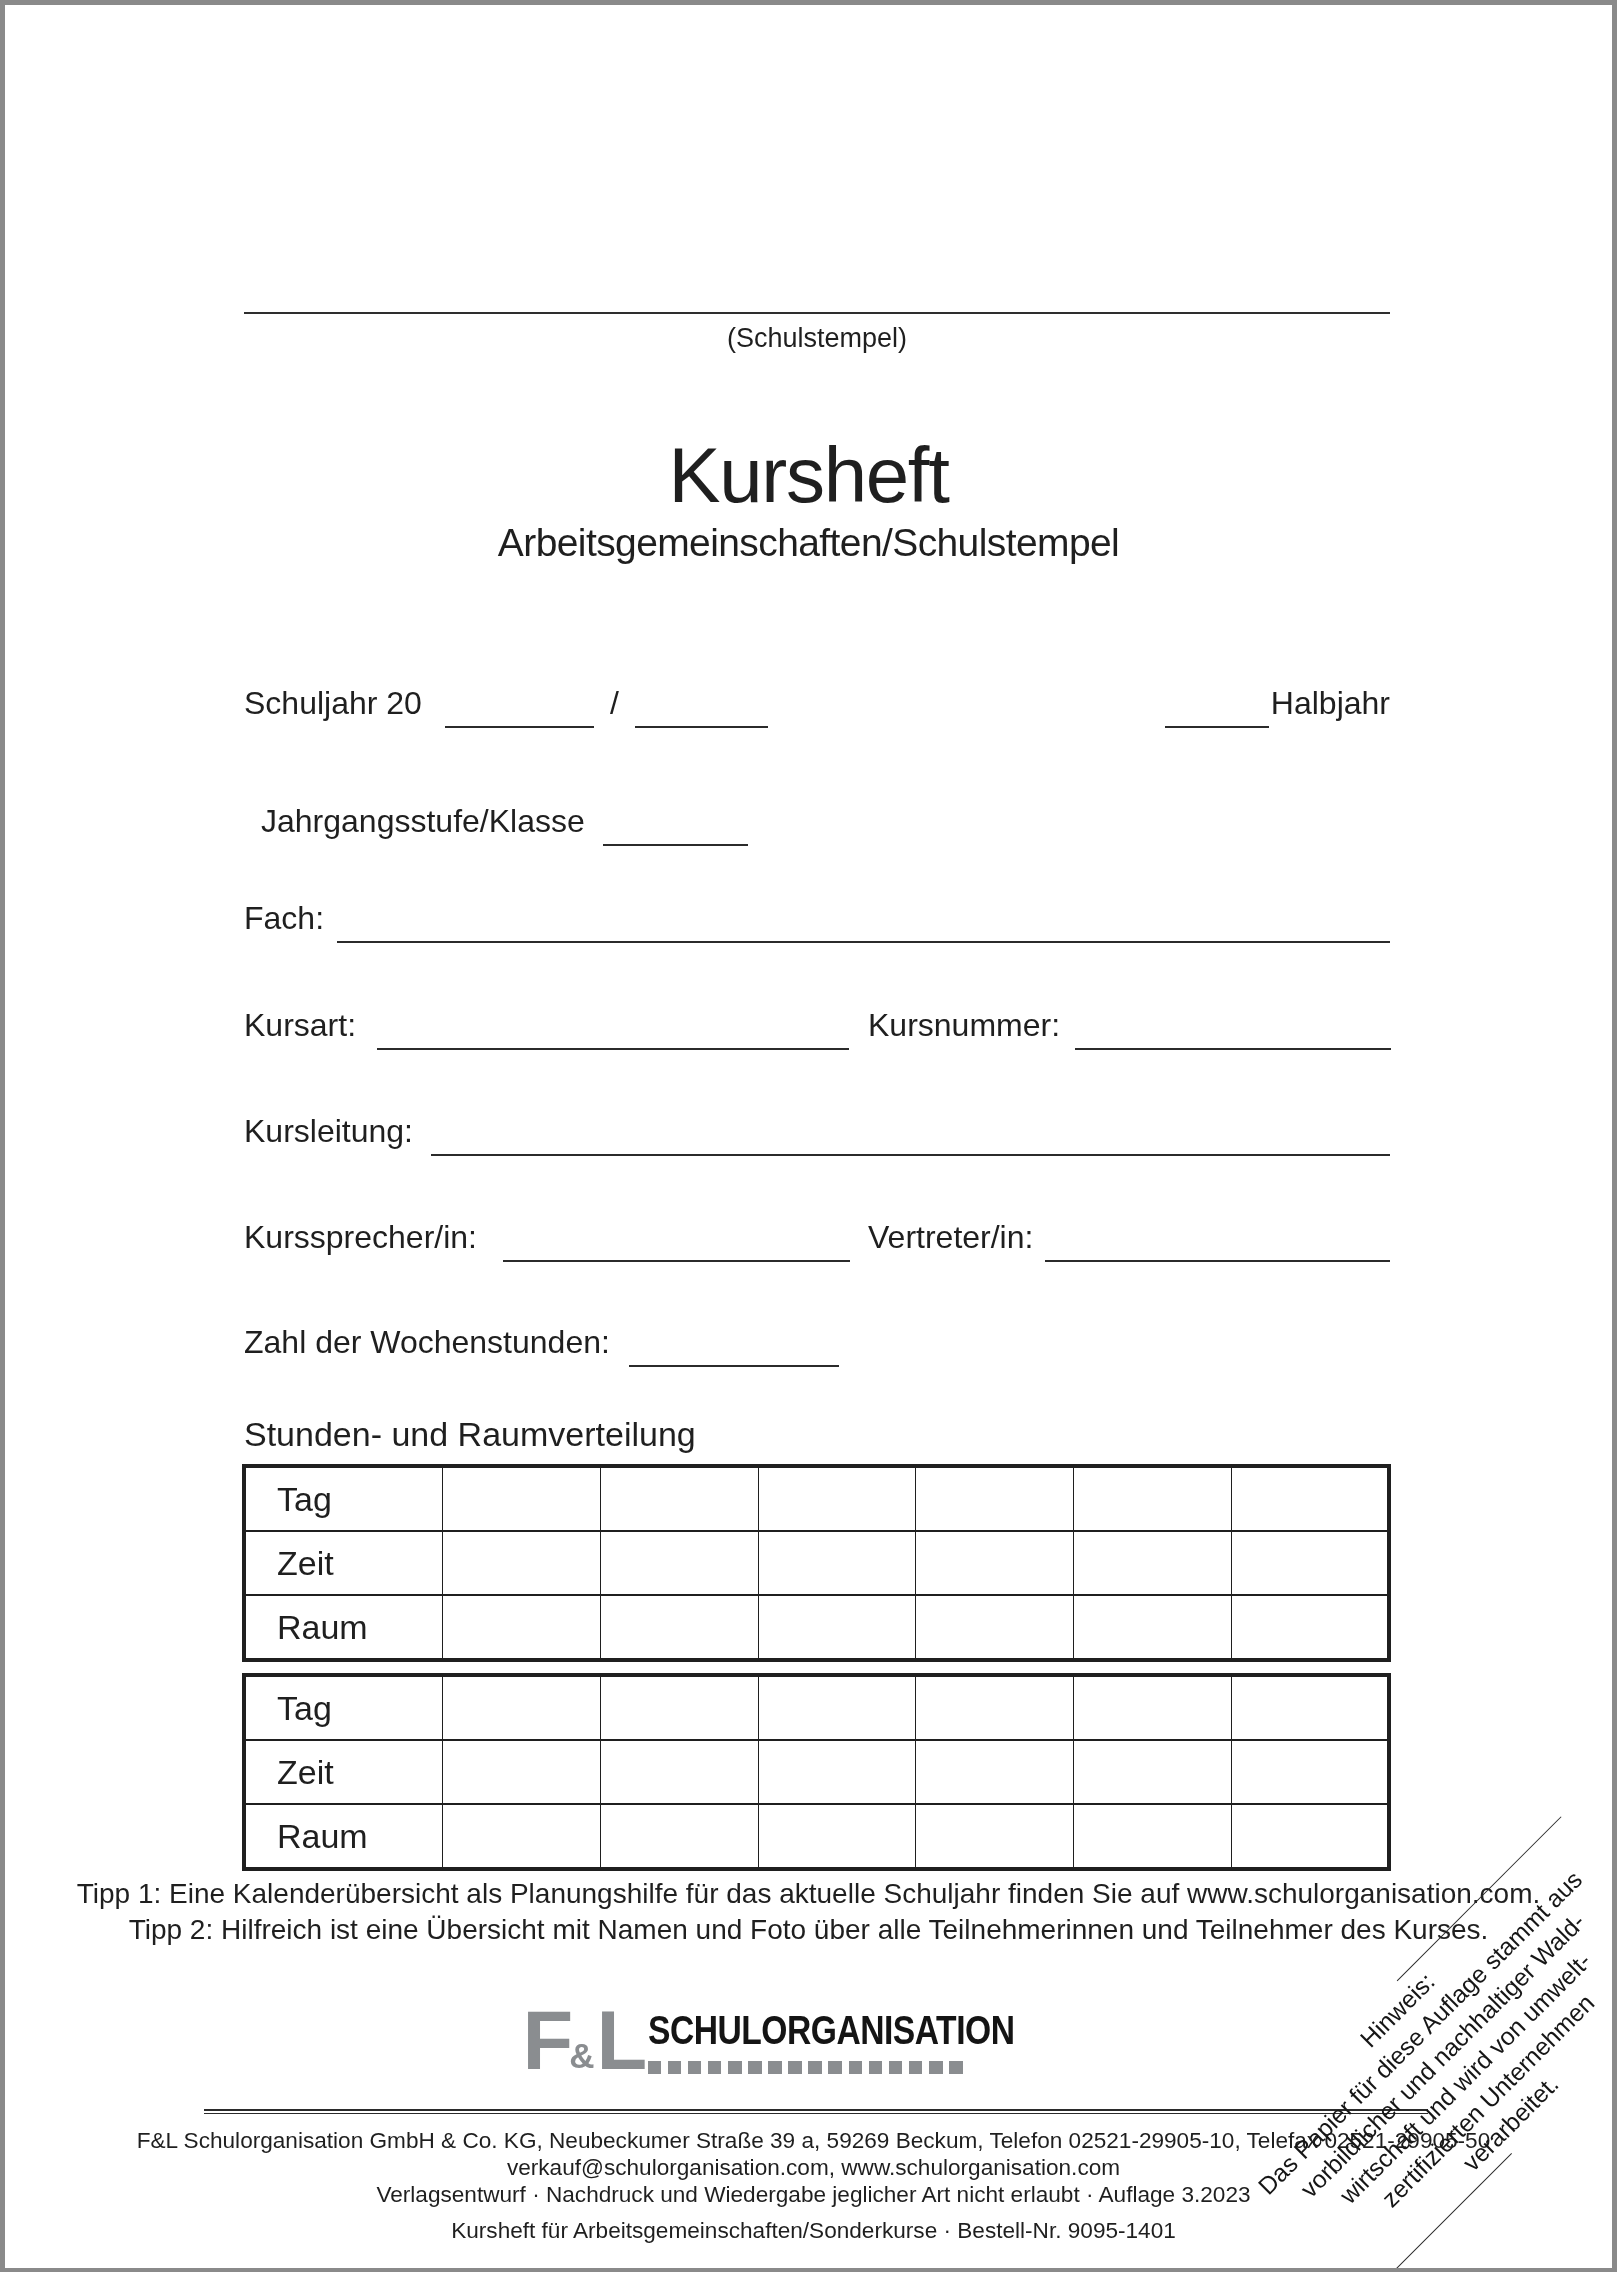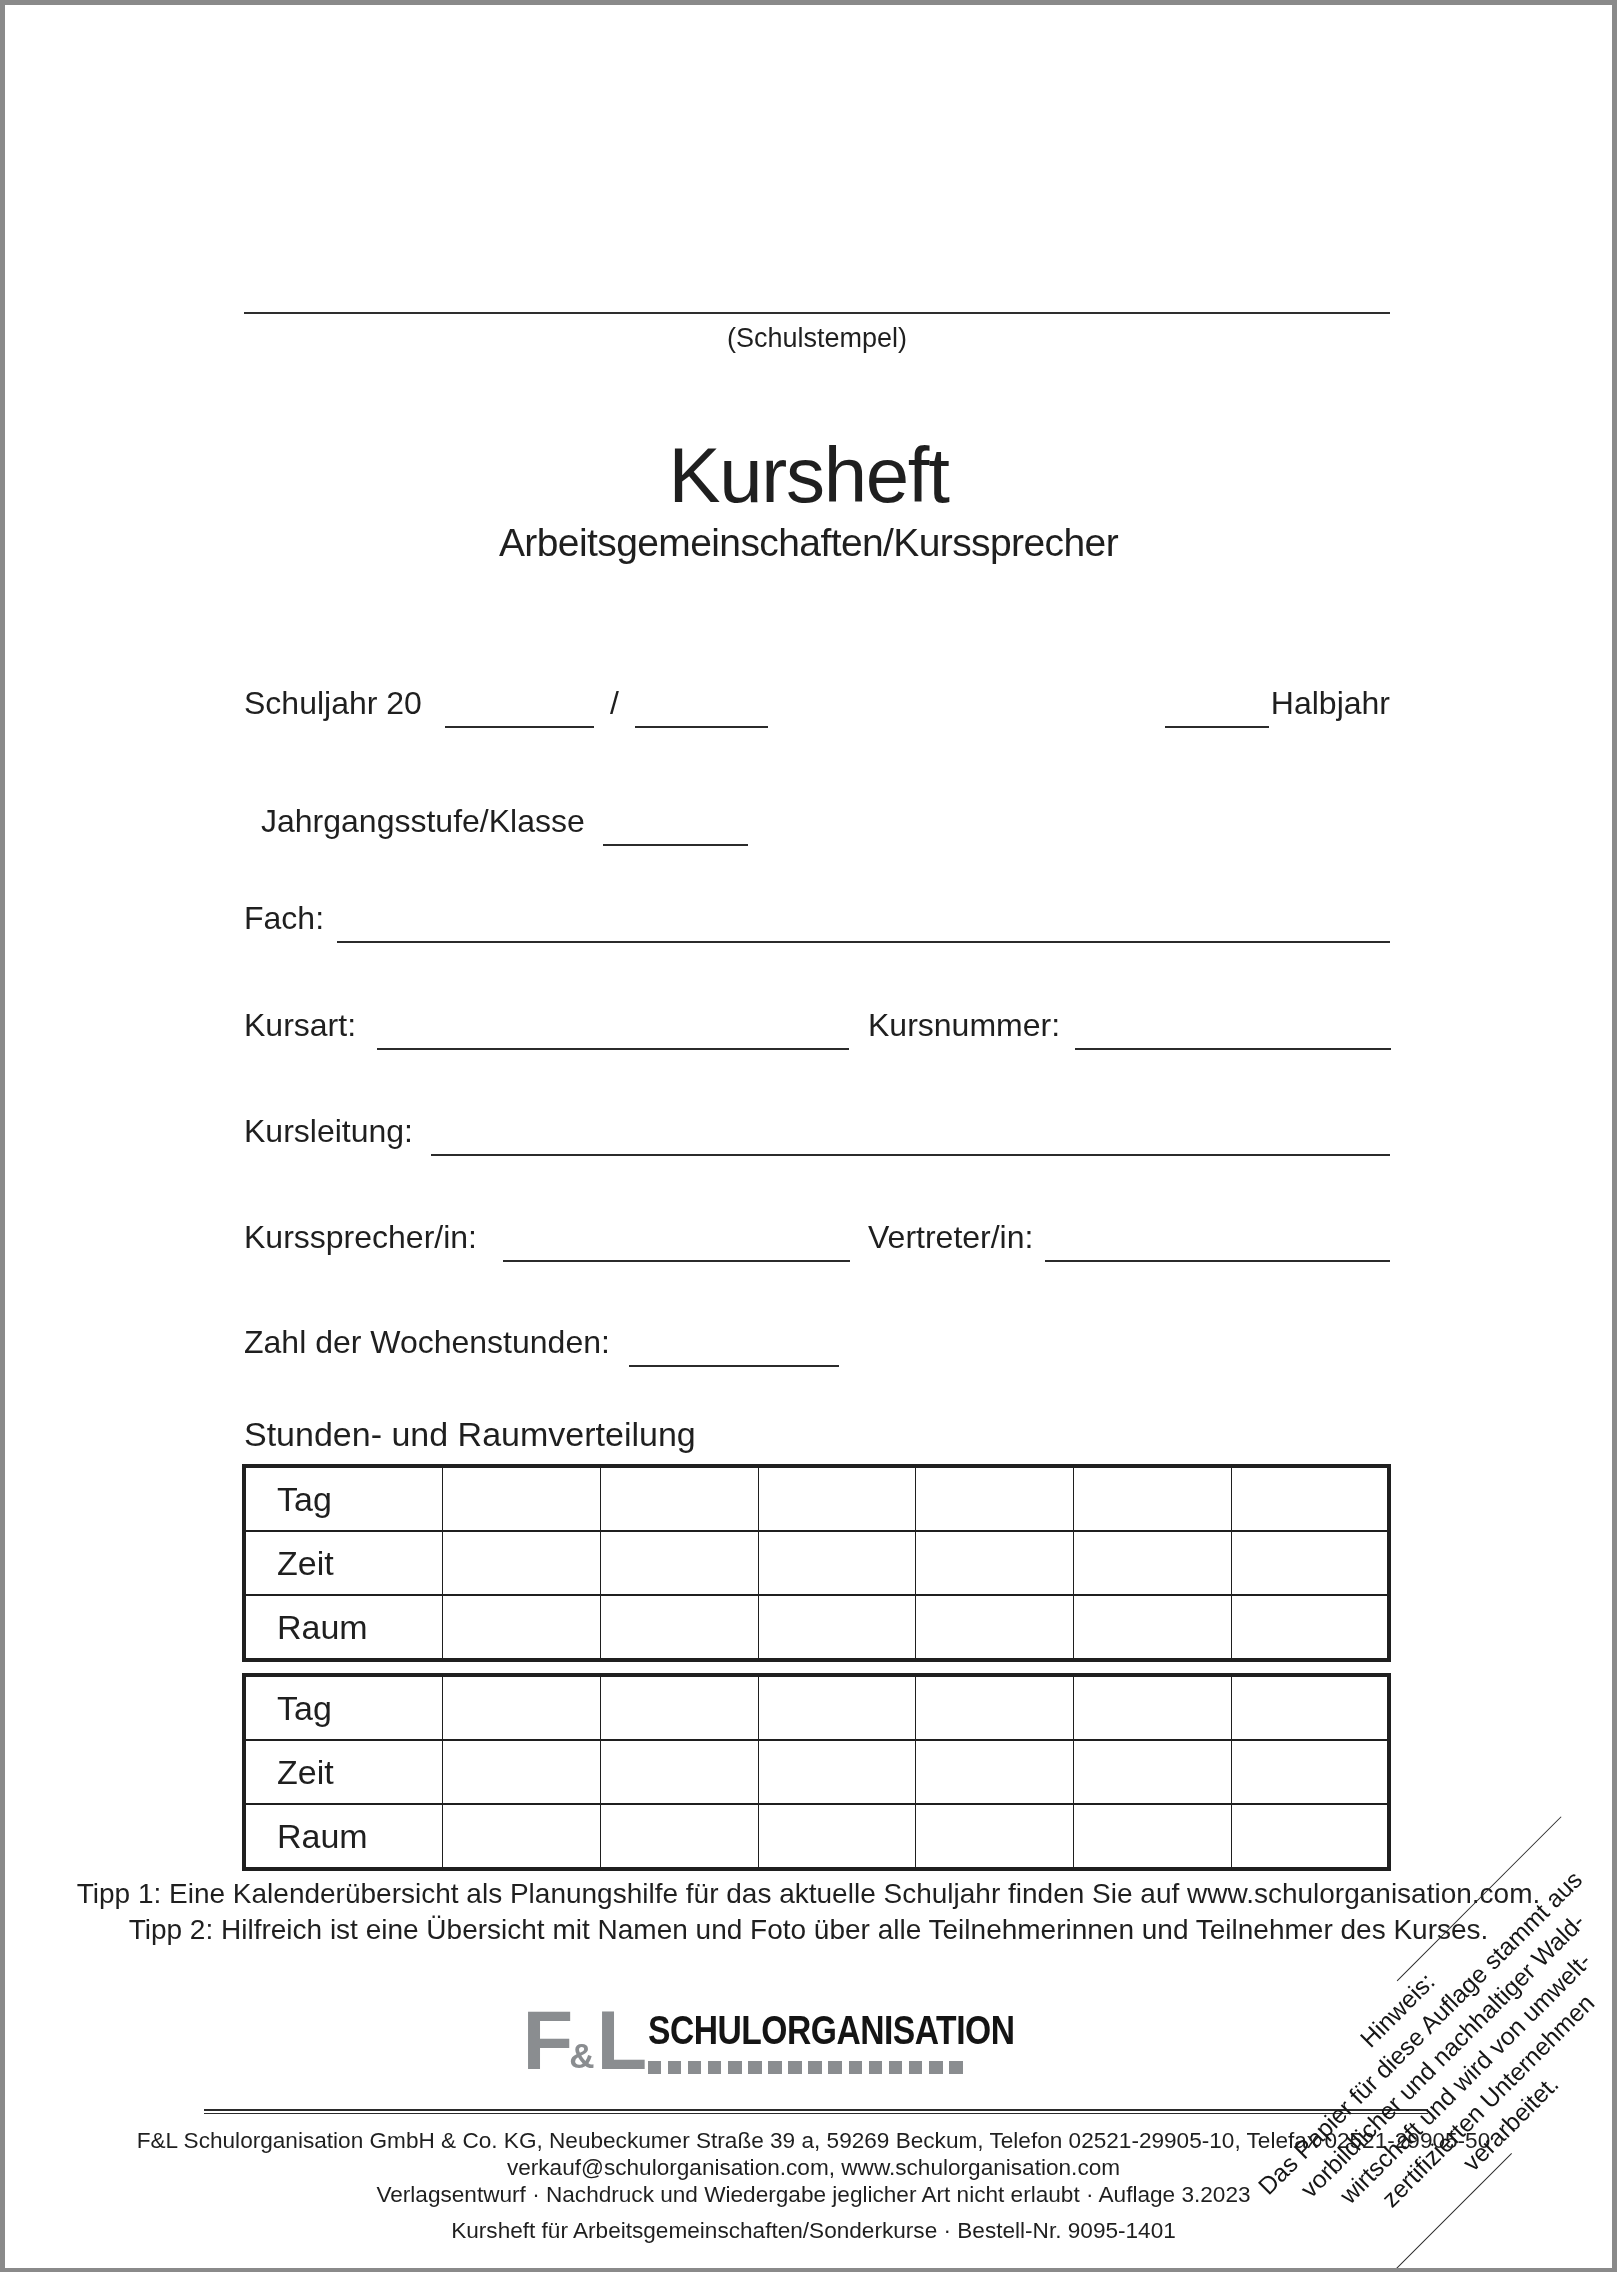--- a/index.html
+++ b/index.html
@@ -43,21 +43,21 @@
   .hx-rule-b { border-top:1.9px solid #2b2b2b; width:46%; margin:5.2px auto 0 0; }
 </style>
 </head>
 <body>
 
 <div class="page">
 
   <div class="stamp-rule"></div>
   <div class="stamp-caption">(Schulstempel)</div>
   <div class="title">Kursheft</div>
-  <div class="subtitle">Arbeitsgemeinschaften/Kurssprecher</div>
+  <div class="subtitle">Arbeitsgemeinschaften/Schulstempel</div>
 
   <div class="frow" style="top:678px;">
     <span class="lbl" style="left:0;">Schuljahr 20</span>
     <span class="blank" style="left:201px; width:149px;"></span>
     <span class="lbl" style="left:366px;">/</span>
     <span class="blank" style="left:391px; width:133px;"></span>
     <span class="blank" style="left:921px; width:104px;"></span>
     <span class="lbl" style="right:0;">Halbjahr</span>
   </div>
 

